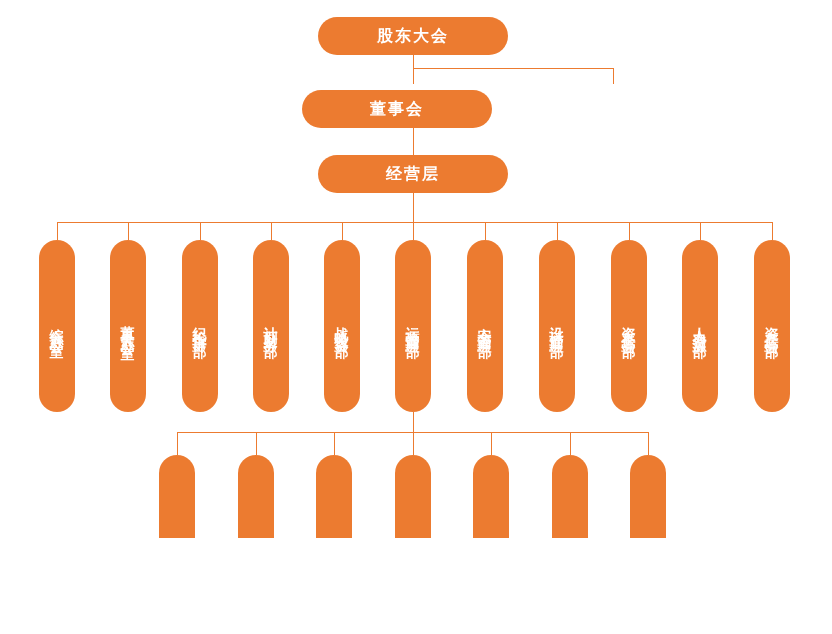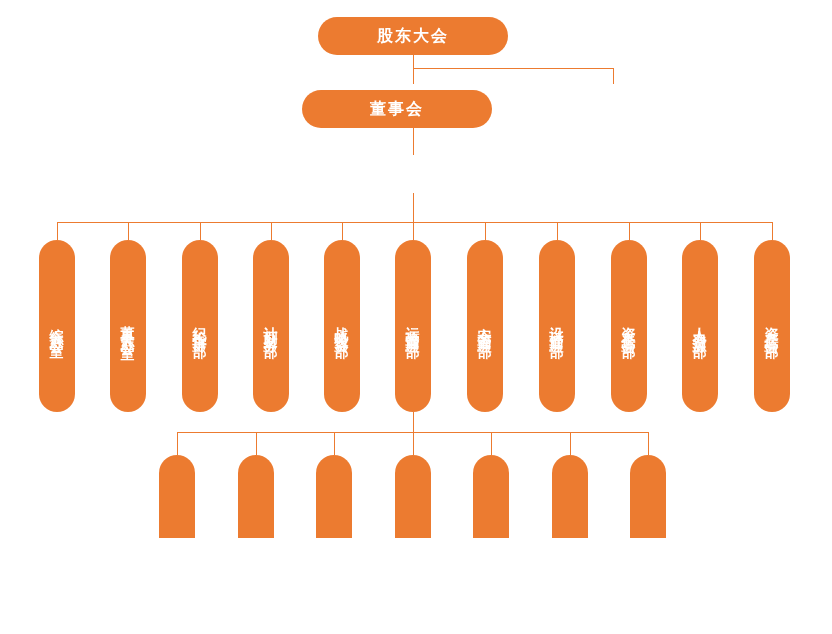--- a/index.html
+++ b/index.html
@@ -90,20 +90,21 @@
       <path d="M491 432 V455"></path>
       <path d="M570 432 V455"></path>
       <path d="M648 432 V455"></path>
     </g>
   </svg>
 
   <div class="hnode" style="left:318px; top:17px;">股东大会</div>
 
   <div class="hnode" style="left:302px; top:84px;margin-top:6px;">董事会</div>
 
+  <div class="hnode" style="left:318px; top:155px;">经营层</div>
 
   <div class="vnode" style="left:39px;  top:240px;">
     <span class="vtext">综合办公室</span>
   </div>
   <div class="vnode" style="left:110px; top:240px;">
     <span class="vtext">董事会办公室</span>
   </div>
   <div class="vnode" style="left:182px; top:240px;">
     <span class="vtext">纪检审计部</span>
   </div>

